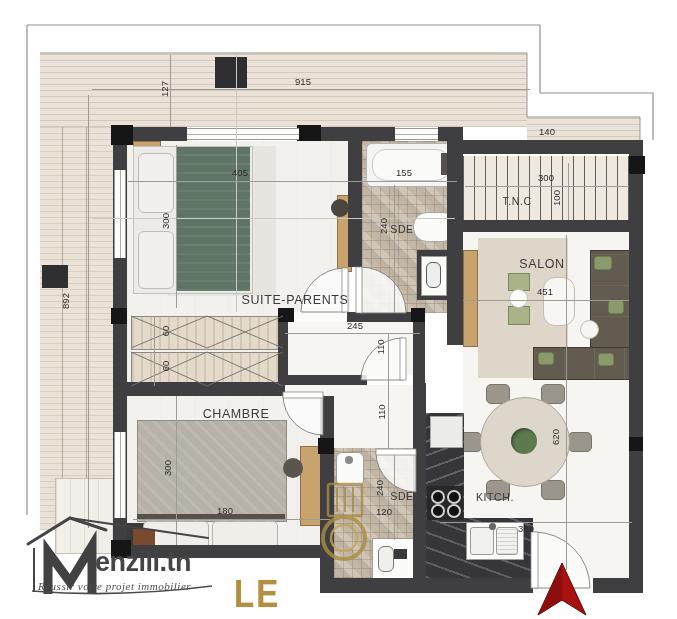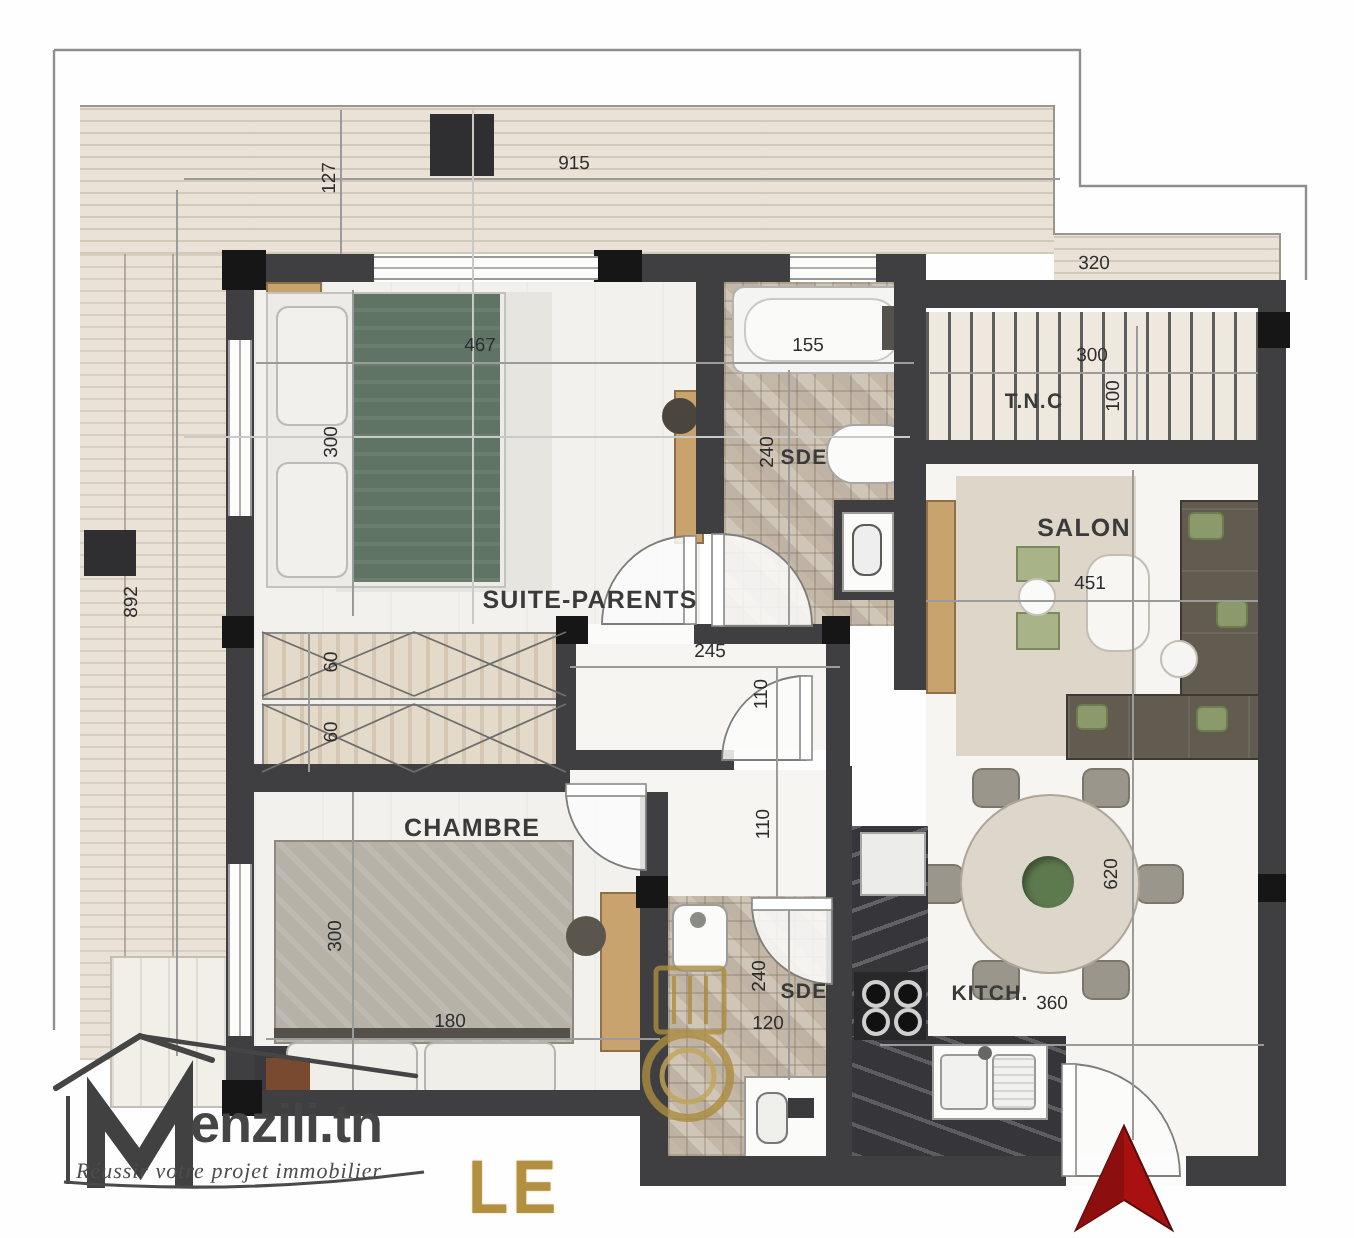--- a/index.html
+++ b/index.html
@@ -24,21 +24,21 @@
          background-image:linear-gradient(to bottom,transparent 46%,#adadaa 46%,#adadaa 56%,transparent 56%);}
   .win-v{background:#fcfcfb;box-shadow:inset 1px 0 0 #9a9a9a,inset -1px 0 0 #9a9a9a;
          background-image:linear-gradient(to right,transparent 46%,#adadaa 46%,#adadaa 56%,transparent 56%);}
   
   .dl{background:#9b9b99;}
   .dl-light{background:#c9c9c6;}
   .dim{position:absolute;font-size:9.5px;line-height:1;color:#2d2d2d;white-space:nowrap;
        transform:translate(-50%,-50%);z-index:30;}
   .dim.v{transform:translate(-50%,-50%) rotate(-90deg);}
   .room-label{position:absolute;font-size:12.5px;letter-spacing:.6px;color:#3a3a3a;
-       transform:translate(-50%,-50%);white-space:nowrap;z-index:30;font-weight:bold;}
+       transform:translate(-50%,-50%);white-space:nowrap;z-index:30;}
   .room-label.small{font-size:10.5px;}
   
   .wood{background:#c9a36e;border:1px solid #8f6f46;}
   .white-box{background:#fbfbf9;border:1px solid #9c9c99;}
   .sofa{background:#615b50;border:1px solid #3e3a33;}
   .cushion{background:#8a9a6a;border-radius:3px;border:1px solid #6d7d50;}
   .rug{background:#ddd6c9;}
   .z2{z-index:2}.z3{z-index:3}.z4{z-index:4}.z5{z-index:5}.z6{z-index:6}
   .overlay{position:absolute;left:0;top:0;z-index:20;pointer-events:none;}
   .branding{z-index:40;}
@@ -242,42 +242,42 @@
   <div class="abs dl" style="left:463px;top:300px;width:166px;height:1px;z-index:25"></div>
   <div class="abs dl" style="left:285px;top:333px;width:135px;height:1px;z-index:25"></div>
   <div class="abs dl" style="left:154px;top:316px;width:1px;height:70px;z-index:25"></div>
   <div class="abs dl" style="left:388px;top:333px;width:1px;height:115px;z-index:25"></div>
   <div class="abs dl" style="left:176px;top:396px;width:1px;height:149px;z-index:25"></div>
   <div class="abs dl" style="left:133px;top:519px;width:197px;height:1px;z-index:25"></div>
   <div class="abs dl" style="left:394px;top:455px;width:1px;height:85px;z-index:25"></div>
   <div class="abs dl" style="left:566px;top:235px;width:1px;height:335px;z-index:25"></div>
   <div class="abs dl" style="left:440px;top:522px;width:192px;height:1px;z-index:25"></div>
 
-  <span class="dim" style="left:287px;top:82px">915</span>
+  <span class="dim" style="left:303px;top:82px">915</span>
   <span class="dim v" style="left:165px;top:89px">127</span>
   <span class="dim v" style="left:66px;top:301px">892</span>
-  <span class="dim" style="left:547px;top:132px">320</span>
-  <span class="dim" style="left:240px;top:173px">467</span>
+  <span class="dim" style="left:547px;top:132px">140</span>
+  <span class="dim" style="left:240px;top:173px">405</span>
   <span class="dim" style="left:404px;top:173px">155</span>
   <span class="dim v" style="left:166px;top:221px">300</span>
   <span class="dim v" style="left:384px;top:226px">240</span>
   <span class="dim" style="left:546px;top:178px">300</span>
   <span class="dim v" style="left:557px;top:198px">100</span>
   <span class="dim" style="left:545px;top:292px">451</span>
   <span class="dim" style="left:355px;top:326px">245</span>
   <span class="dim v" style="left:166px;top:331px">60</span>
   <span class="dim v" style="left:166px;top:366px">60</span>
   <span class="dim v" style="left:381px;top:347px">110</span>
   <span class="dim v" style="left:382px;top:412px">110</span>
   <span class="dim v" style="left:168px;top:468px">300</span>
   <span class="dim" style="left:225px;top:511px">180</span>
   <span class="dim v" style="left:380px;top:488px">240</span>
   <span class="dim" style="left:384px;top:512px">120</span>
   <span class="dim v" style="left:556px;top:437px">620</span>
-  <span class="dim" style="left:526px;top:502px">360</span>
+  <span class="dim" style="left:526px;top:529px">360</span>
 
   <span class="room-label" style="left:295px;top:300px">SUITE-PARENTS</span>
   <span class="room-label" style="left:236px;top:414px">CHAMBRE</span>
   <span class="room-label" style="left:542px;top:264px">SALON</span>
   <span class="room-label small" style="left:495px;top:497px">KITCH.</span>
   <span class="room-label small" style="left:402px;top:229px">SDE</span>
   <span class="room-label small" style="left:402px;top:496px">SDE</span>
   <span class="room-label small" style="left:517px;top:201px">T.N.C</span>
 
   <svg class="abs branding" style="left:18px;top:492px" width="200" height="110" viewBox="0 0 200 110">

